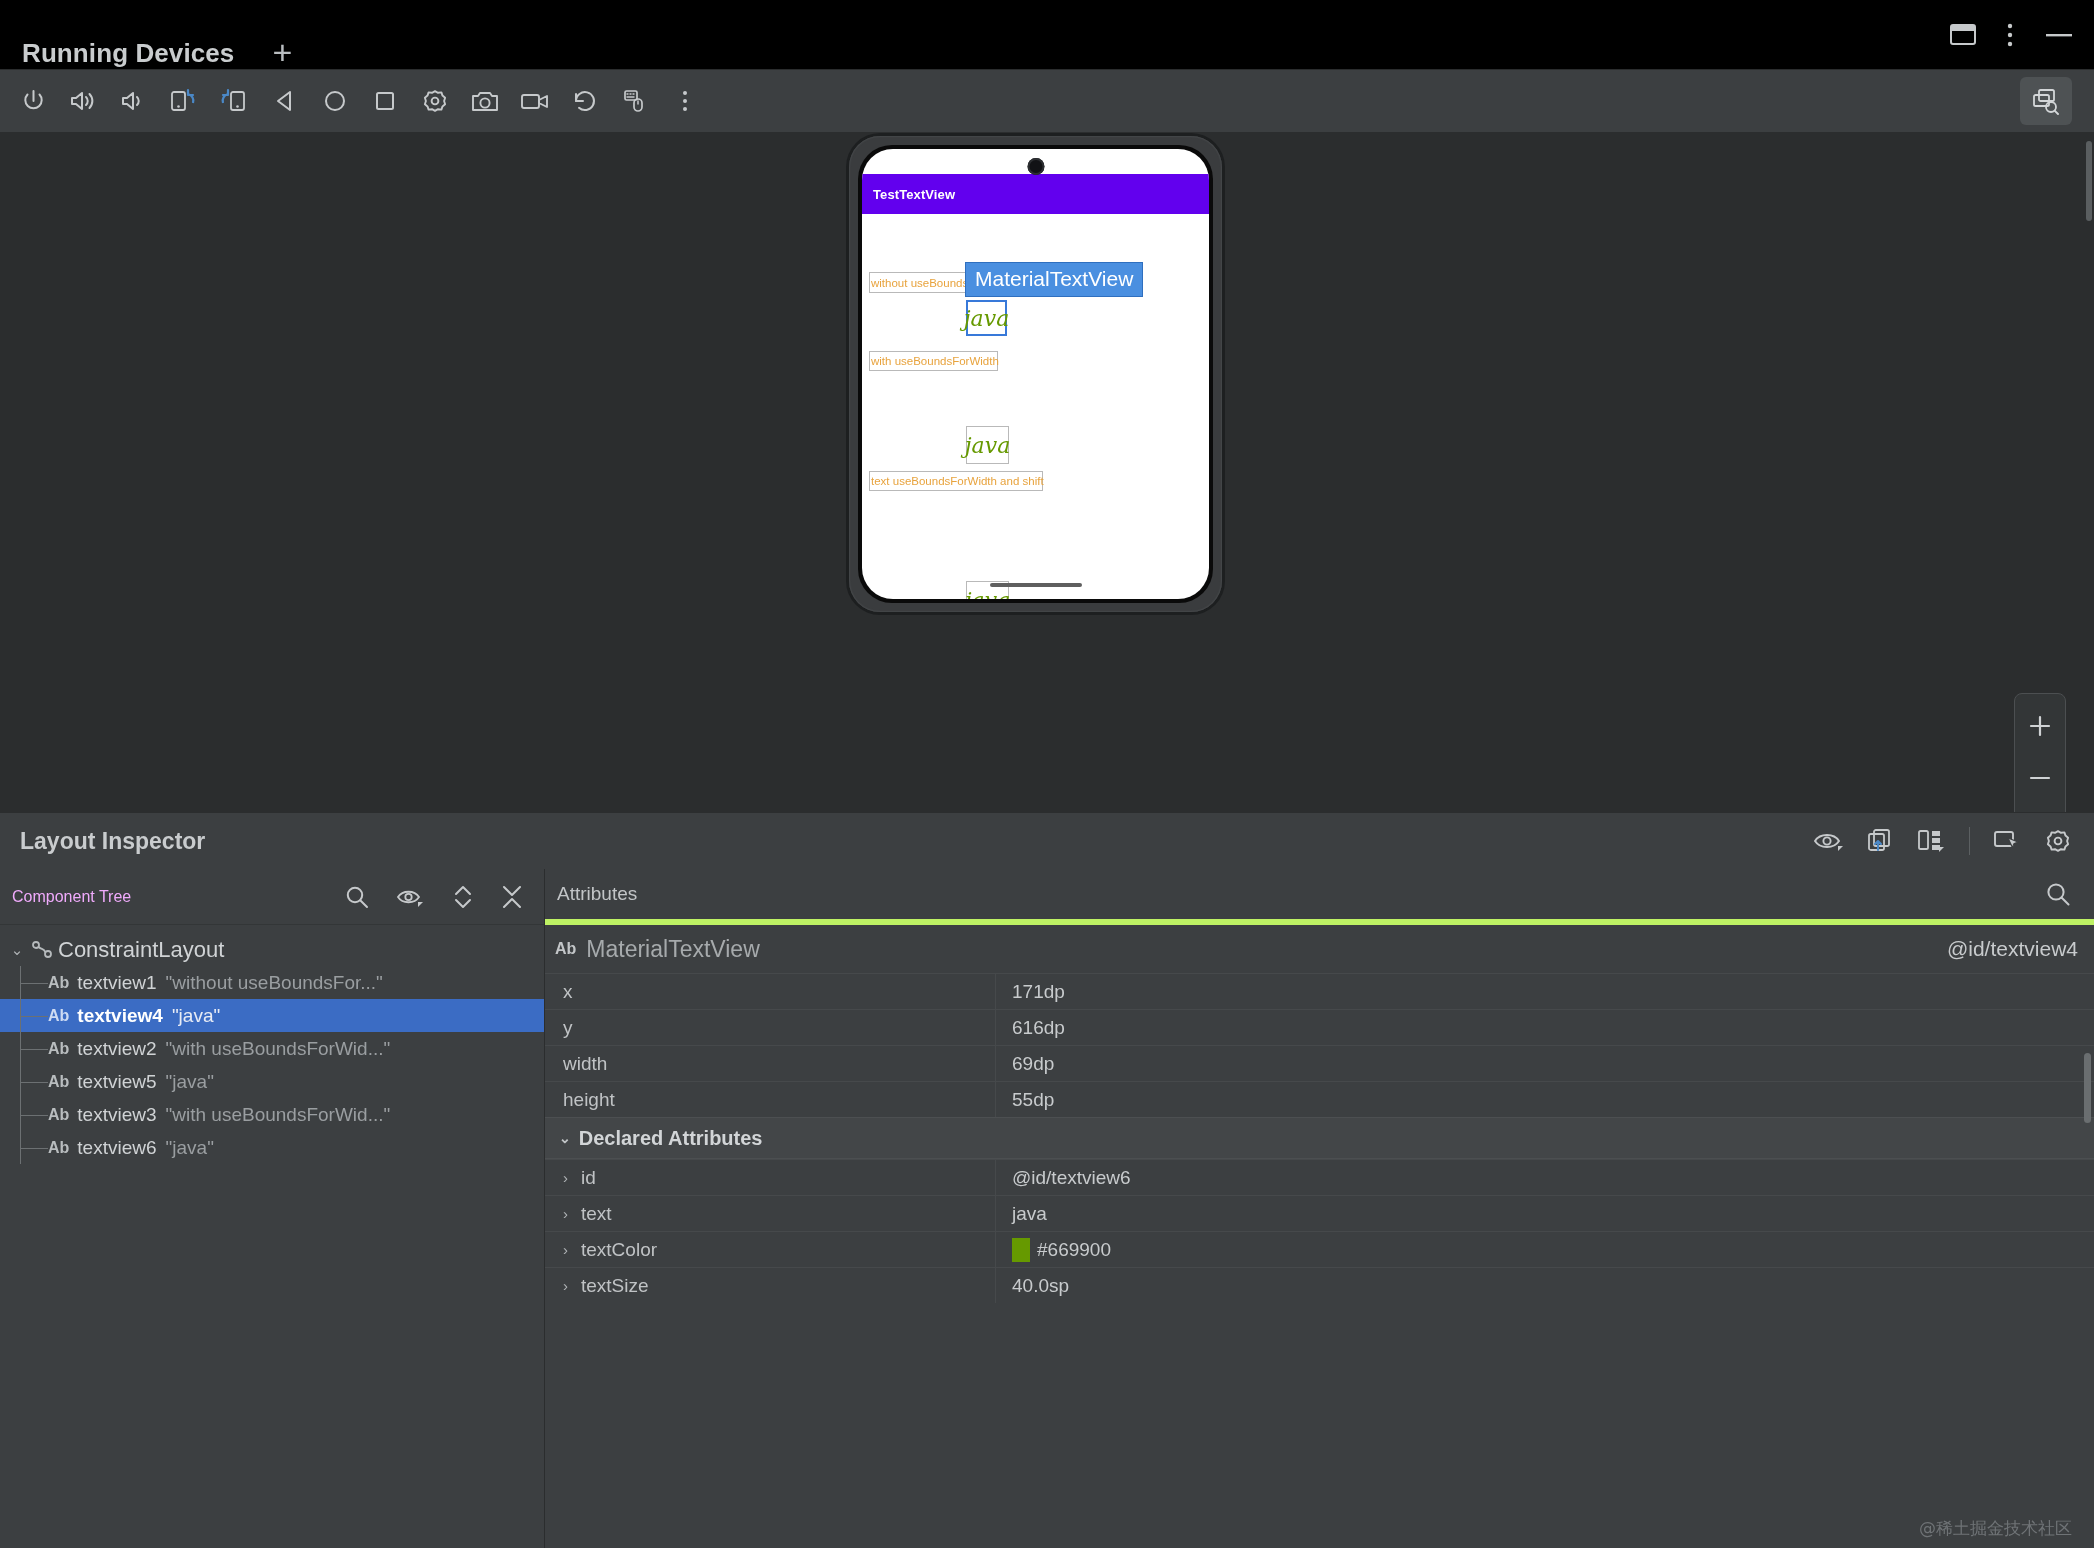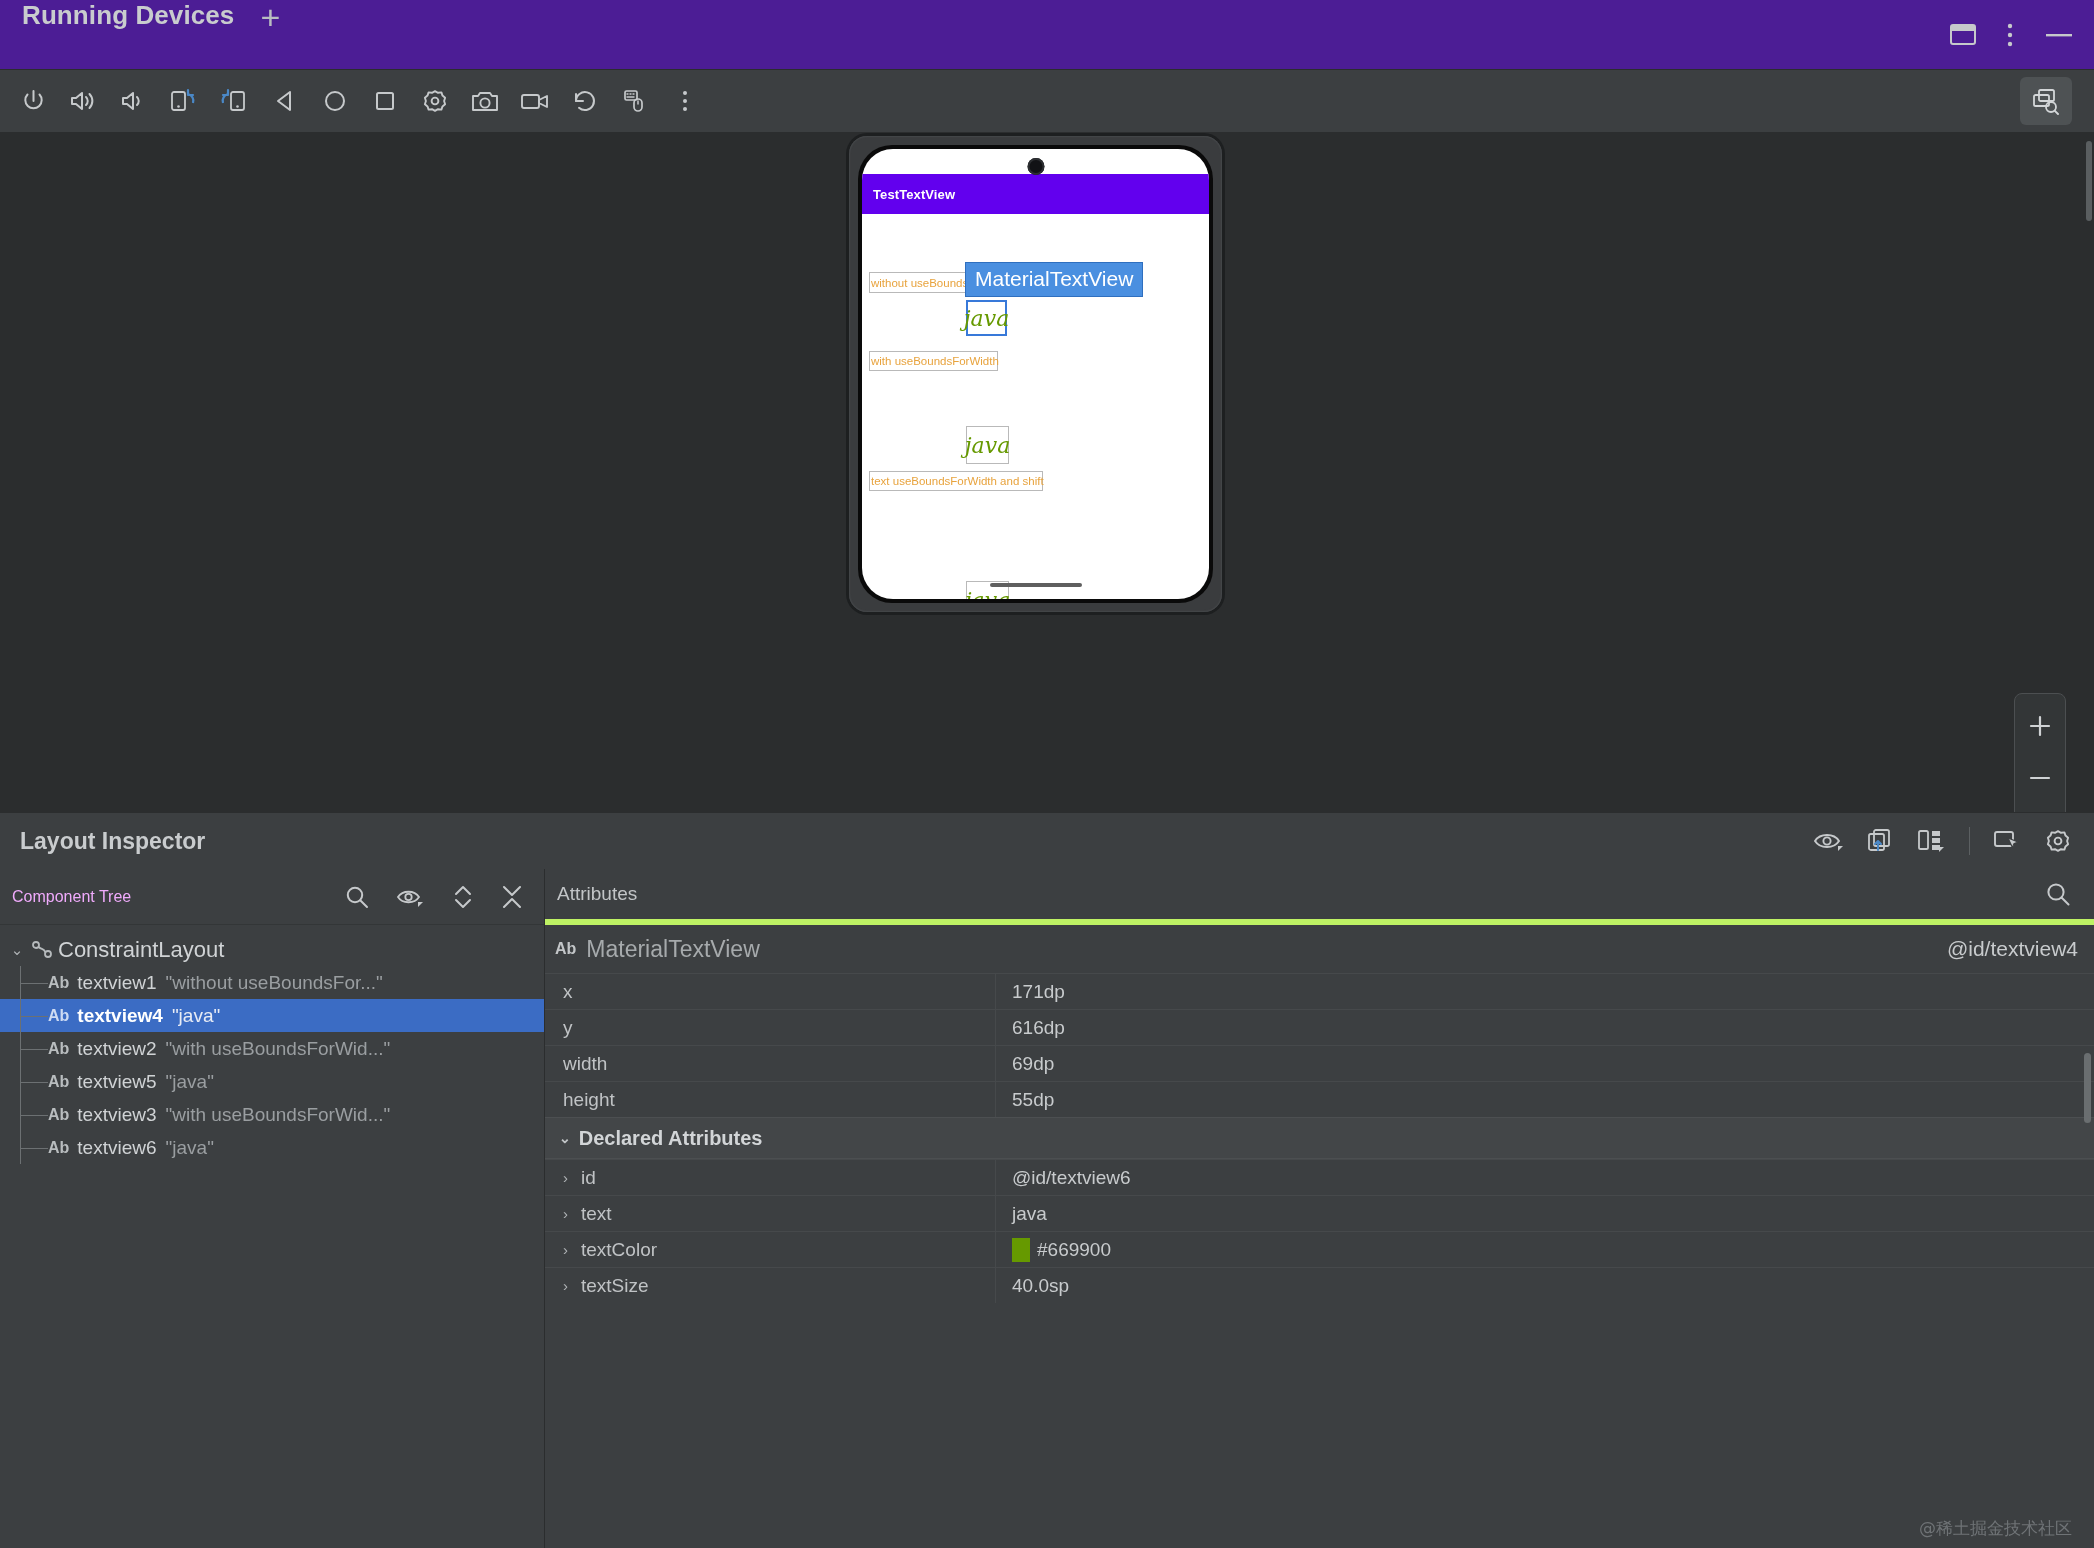--- a/index.html
+++ b/index.html
@@ -7,23 +7,24 @@
     width: 2094px; height: 1548px;
     background: #3c3f41;
     font-family: "Liberation Sans", sans-serif;
     overflow: hidden;
     -webkit-font-smoothing: antialiased;
   }
   .app { width: 2094px; height: 1548px; display: flex; flex-direction: column; background: #3c3f41; }
 
   
   .topbar {
-    height: 70px; min-height: 70px; background: #4c1d95;
-    display: flex; align-items: flex-start; position: relative;
+    height: 70px; min-height: 70px; background: #000000;
+    display: flex; align-items: flex-end; position: relative;
     border-bottom: 1px solid #2b2d2e;
+    gap: 12px;
   }
   .rd-title {
     font-size: 26px; font-weight: bold; color: #c9ccce;
     margin-left: 22px; letter-spacing: .1px; white-space: nowrap;
   }
   .dev-tab {
     margin-left: 52px; height: 69px; display: flex; align-items: center;
     padding: 0 26px 0 22px; position: relative; gap: 12px;
   }
   .dev-tab .underline {
@@ -51,21 +52,21 @@
     position: absolute; right: 22px; top: 7px; width: 52px; height: 48px;
     background: #4e5254; border-radius: 6px; display: flex; align-items: center; justify-content: center;
     cursor: pointer;
   }
 
   
   .stage { flex: 1; background: #2b2d2e; position: relative; overflow: hidden; }
 
   .phone {
     position: absolute; left: 849px; top: 3px; width: 373px; height: 476px;
-    background: #3a3c3e; border-radius: 18px;
+    background: #3a3c3e; border-radius: 31px;
     box-shadow: 0 0 0 3px #1d1f20, inset 0 0 2px #5d6063;
     padding: 9px;
   }
   .phone-inner {
     width: 100%; height: 100%; background: #0a0a0a; border-radius: 34px;
     padding: 4px; position: relative; overflow: hidden;
   }
   .screen {
     width: 100%; height: 100%; background: #ffffff; border-radius: 31px;
     position: relative; overflow: hidden;

